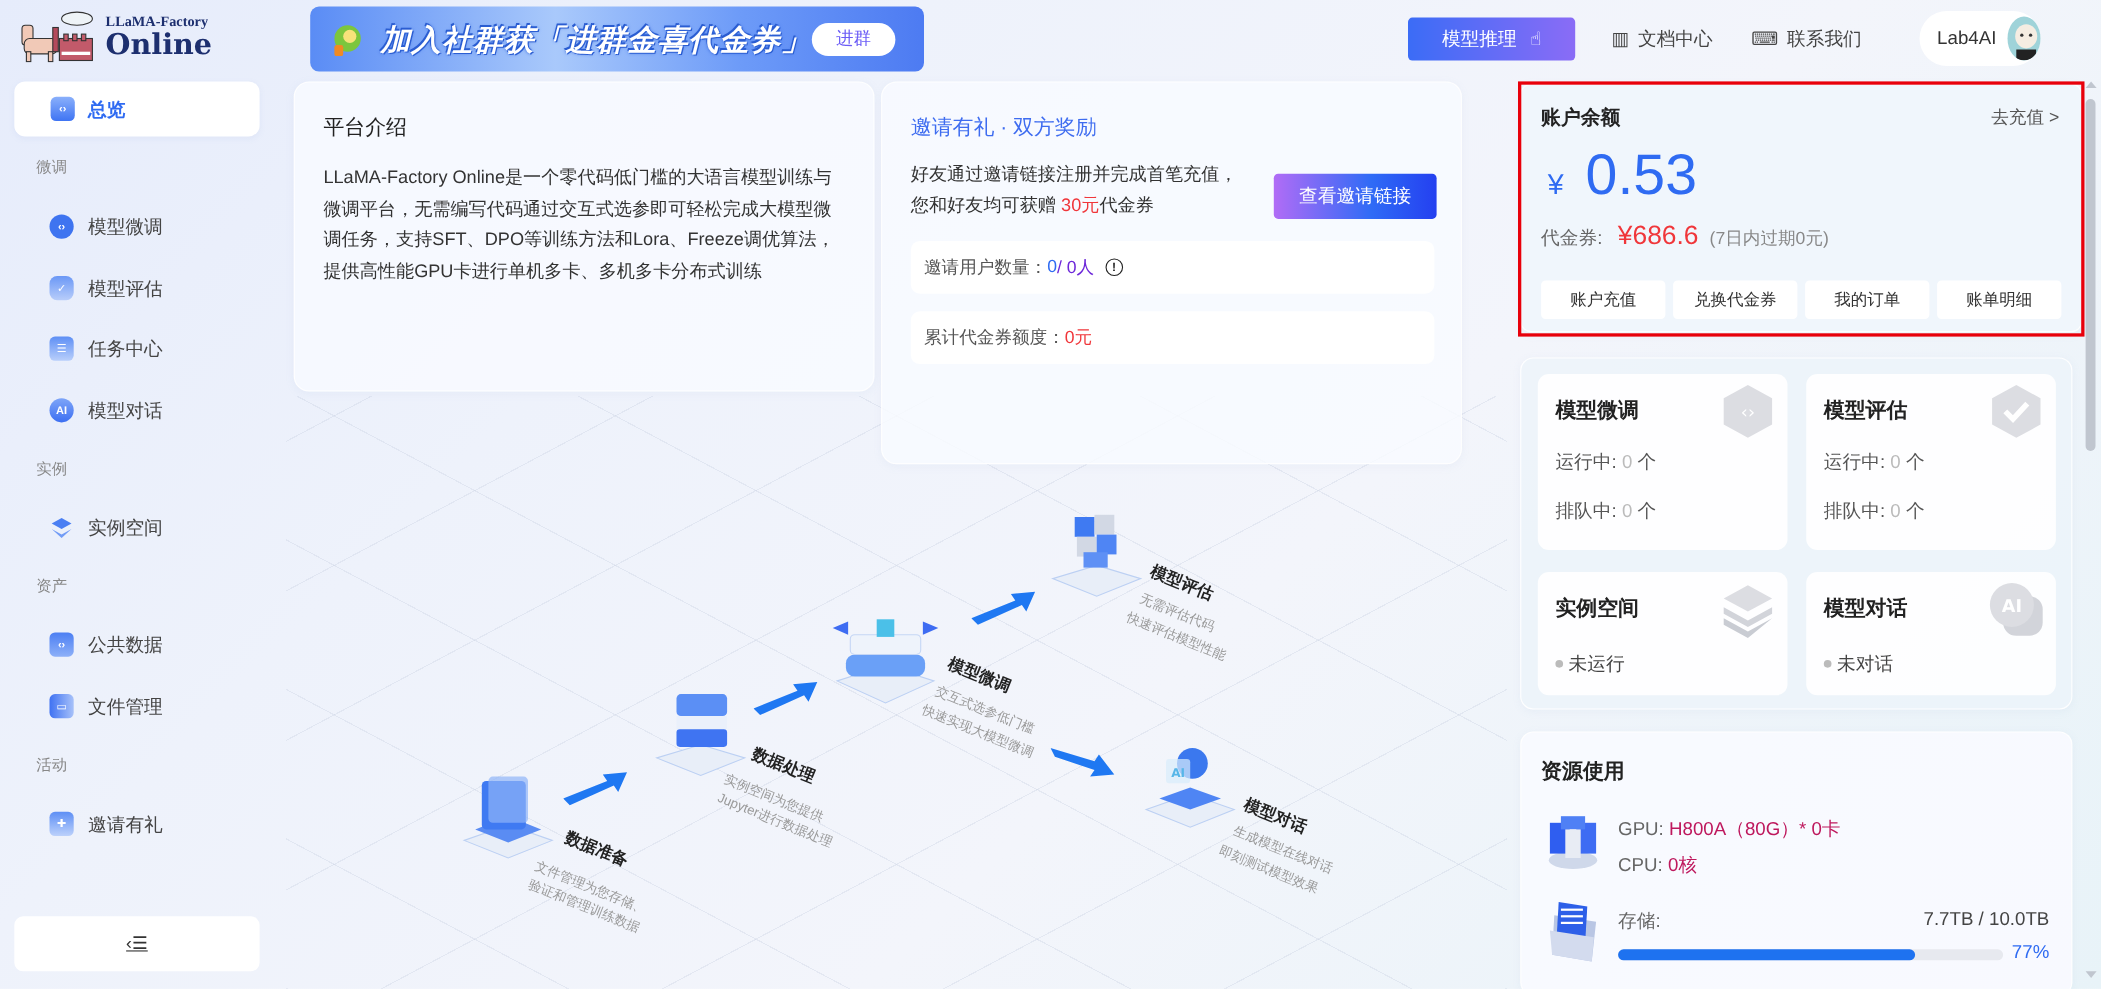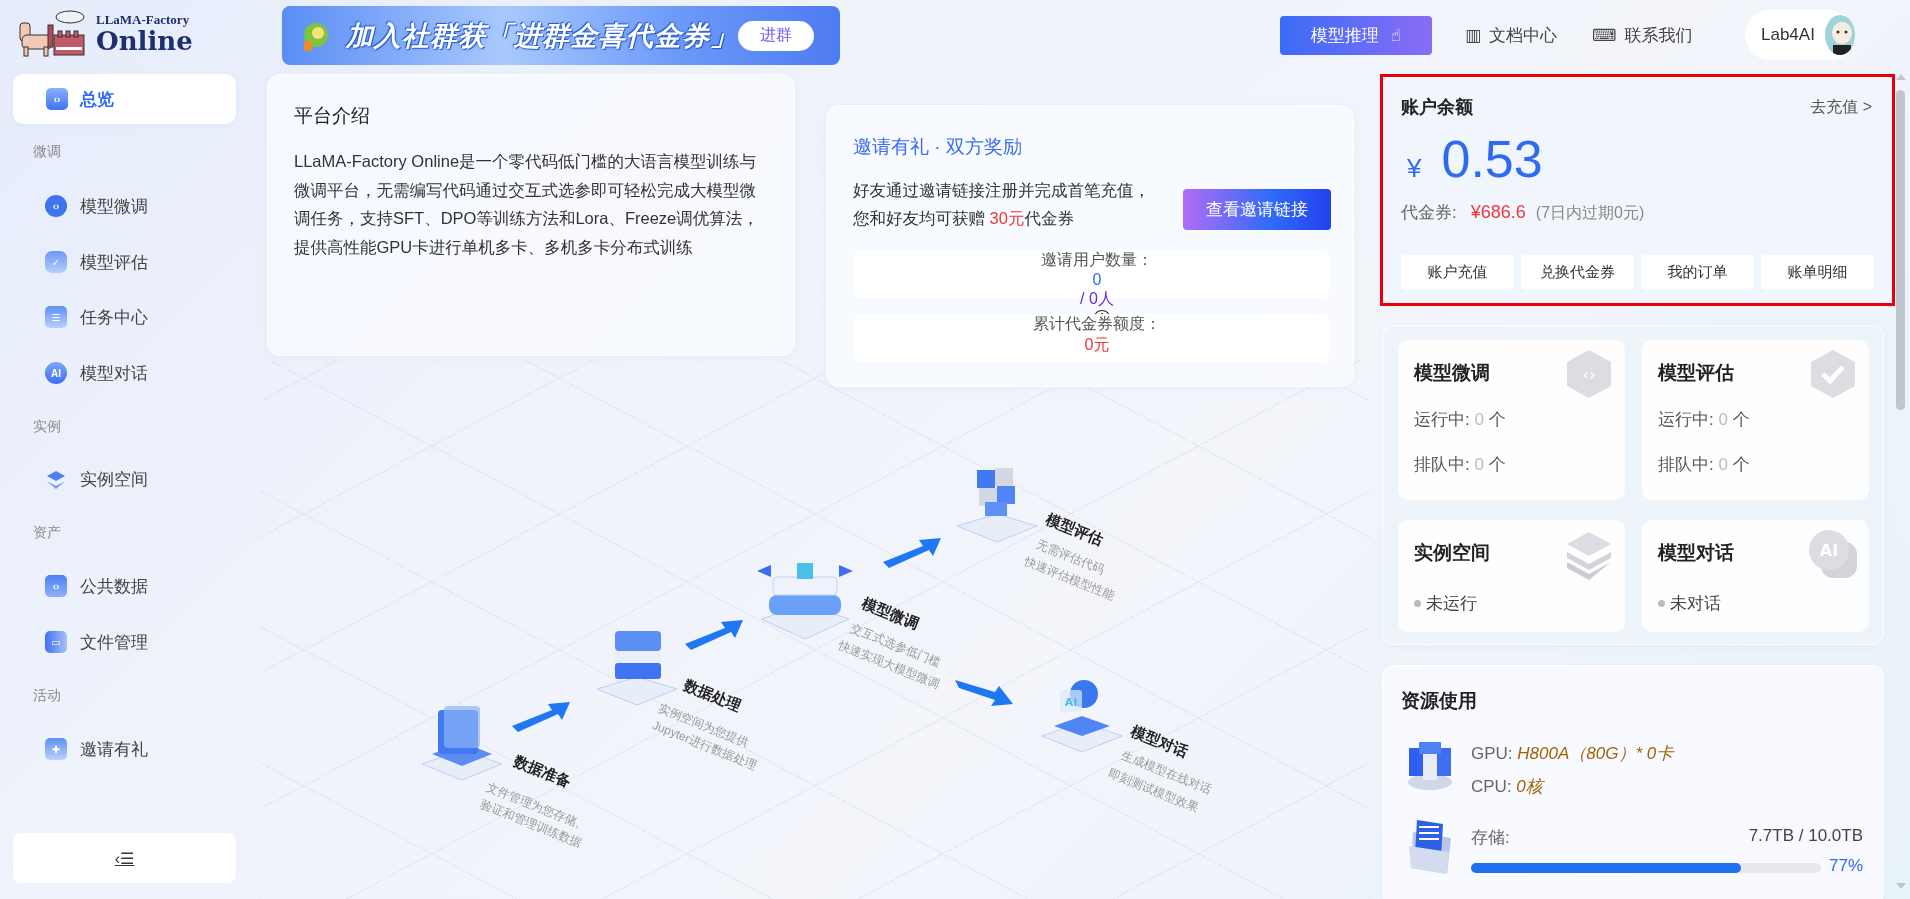--- a/index.html
+++ b/index.html
@@ -70,68 +70,68 @@
 
   
   .card {
     position: absolute; border-radius: 14px; background: rgba(248,250,255,0.85);
     border: 1px solid rgba(255,255,255,0.9);
     box-shadow: 0 2px 8px rgba(140,160,210,0.08);
   }
   .intro { left: 267px; top: 74px; width: 528px; height: 282px; padding: 28px 26px; }
   .intro h3 { font-size: 19px; color: #222; font-weight: normal; }
   .intro p { margin-top: 18px; font-size: 16.5px; line-height: 28.5px; color: #333; }
-  .invite { left: 826px; top: 74px; width: 528px; height: 282px; padding: 28px 26px; margin-top: 31px; }
+  .invite { left: 801px; top: 74px; width: 528px; height: 348px; padding: 28px 26px; }
   .invite h3 { font-size: 19px; color: #3e6cf0; font-weight: normal; }
   .invite .desc { margin-top: 16px; width: 300px; font-size: 16.5px; line-height: 28px; color: #333; }
   .invite .red { color: #f0363a; }
   .invite-btn {
     position: absolute; left: 356px; top: 83px; width: 148px; height: 41px; border-radius: 4px;
     background: linear-gradient(90deg, #b16cf6, #2f6bf6 60%, #2440f0); color: #fff; font-size: 17px;
     display: flex; align-items: center; justify-content: center;
   }
   .inv-row {
     position: absolute; left: 26px; width: 476px; height: 48px; background: rgba(255,255,255,0.9); border-radius: 8px;
-    display: flex; align-items: center; padding-left: 12px; font-size: 16px; color: #555; flex-direction: column;
+    display: flex; align-items: center; padding-left: 12px; font-size: 16px; color: #555;
   }
   .blue { color: #2f6bf2; }
   .info-circle { display: inline-flex; width: 16px; height: 16px; border: 1.5px solid #222; border-radius: 50%; font-size: 11px; align-items: center; justify-content: center; margin-left: 10px; color:#222; font-weight: bold; }
 
   
   .balance {
     left: 1382px; top: 76px; width: 511px; height: 226px; padding: 18px 18px; background: rgba(240,246,252,0.9);
     border-radius: 10px;
   }
   .balance-frame { position: absolute; left: 1380px; top: 74px; width: 515px; height: 232px; border: 3px solid #e8000b; pointer-events: none; }
   .balance h3 { font-size: 18px; font-weight: bold; color: #222; }
   .recharge-link { position: absolute; right: 20px; top: 20px; font-size: 16px; color: #555; }
   .amount { margin-top: 10px; color: #2f6bf2; display: flex; align-items: baseline; }
   .amount .cur { font-size: 26px; margin-left: 6px; }
   .amount .num { font-size: 52px; margin-left: 20px; }
   .voucher { margin-top: 12px; font-size: 17px; color: #666; display: flex; align-items: baseline; }
-  .voucher .vamt { color: #f0363a; font-size: 18px; margin-left: 14px; }
+  .voucher .vamt { color: #f0363a; font-size: 24px; margin-left: 14px; }
   .voucher .exp { color: #888; font-size: 16px; margin-left: 10px; }
   .bal-btns { position: absolute; left: 18px; top: 178px; display: flex; gap: 7px; }
   .bal-btn { width: 113px; height: 35px; background: #fff; border-radius: 4px; font-size: 15px; color: #333; display: flex; align-items: center; justify-content: center; }
 
   
   .status-panel { left: 1382px; top: 325px; width: 502px; height: 320px; background: rgba(236,244,250,0.8); border-radius: 12px; }
   .stat-card { position: absolute; width: 227px; background: rgba(255,255,255,0.9); border-radius: 10px; padding: 20px 16px; }
   .stat-card h4 { font-size: 19px; font-weight: bold; color: #222; }
   .stat-row { font-size: 17px; color: #555; margin-top: 22px; }
   .stat-row .z { color: #bbb; }
   .stat-dot { font-size: 17px; color: #444; margin-top: 26px; display: flex; align-items: center; }
   .stat-dot::before { content: ""; width: 7px; height: 7px; border-radius: 50%; background: #bbb; margin-right: 5px; }
   .ghost-icon { position: absolute; right: 10px; top: 8px; width: 52px; height: 52px; }
 
   
   .resource { left: 1382px; top: 665px; width: 502px; height: 240px; padding: 22px 18px; background: rgba(248,250,255,0.92); border-radius: 12px; }
   .resource h3 { font-size: 19px; font-weight: bold; color: #222; }
   .res-line { position: absolute; left: 88px; font-size: 17px; color: #666; }
-  .res-line b { font-weight: normal; color: #a16207; font-style: italic; }
+  .res-line b { font-weight: normal; color: #be185d; }
   .storage-val { position: absolute; right: 20px; top: 160px; font-size: 17px; color: #444; }
   .bar { position: absolute; left: 88px; top: 197px; width: 350px; height: 10px; border-radius: 5px; background: #e7e9ef; }
   .bar .fill { height: 100%; border-radius: 5px; background: #1e72f0; }
   .pct { position: absolute; right: 20px; top: 190px; font-size: 17px; color: #2f6bf2; }
 
   
   .scrollbar { position: absolute; left: 1894px; top: 60px; width: 14px; height: 839px; }
   .scrollbar .thumb { position: absolute; left: 2px; top: 30px; width: 9px; height: 320px; background: #c0c6cf; border-radius: 5px; }
   .scrollbar .up, .scrollbar .down { position: absolute; left: 2px; width: 0; height: 0; border-left: 5px solid transparent; border-right: 5px solid transparent; }
   .scrollbar .up { top: 14px; border-bottom: 6px solid #c0c6cf; }

